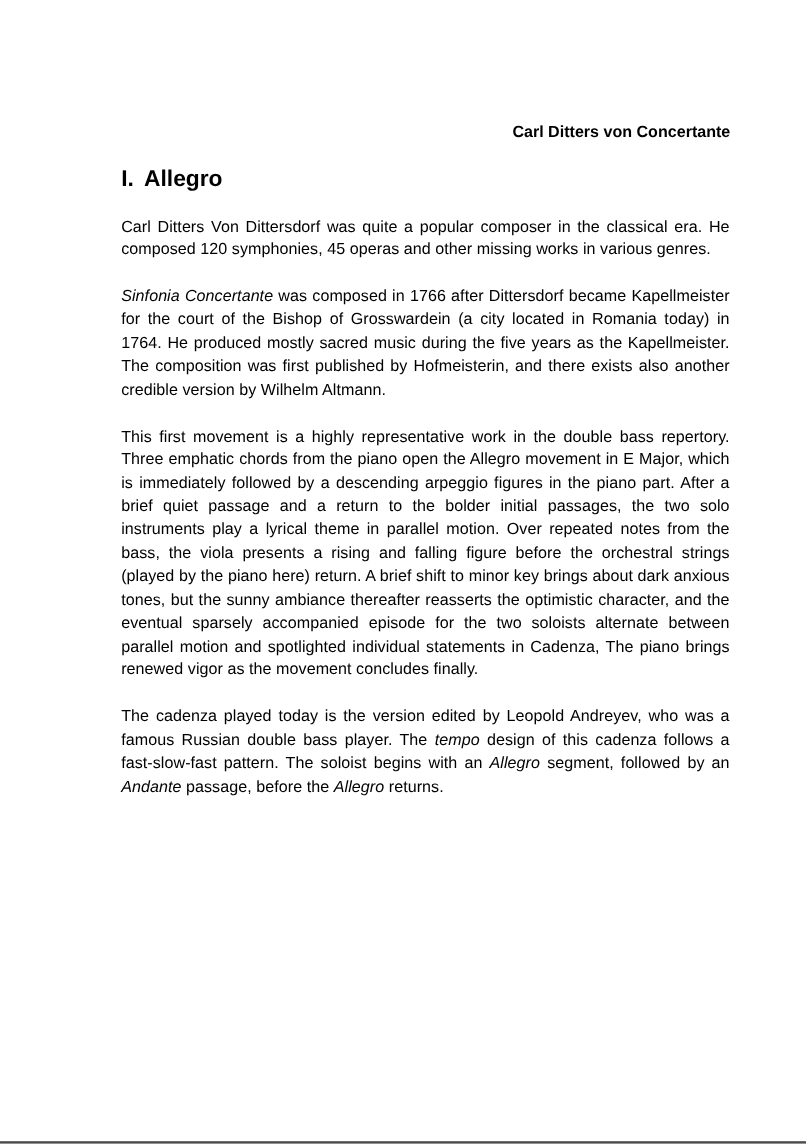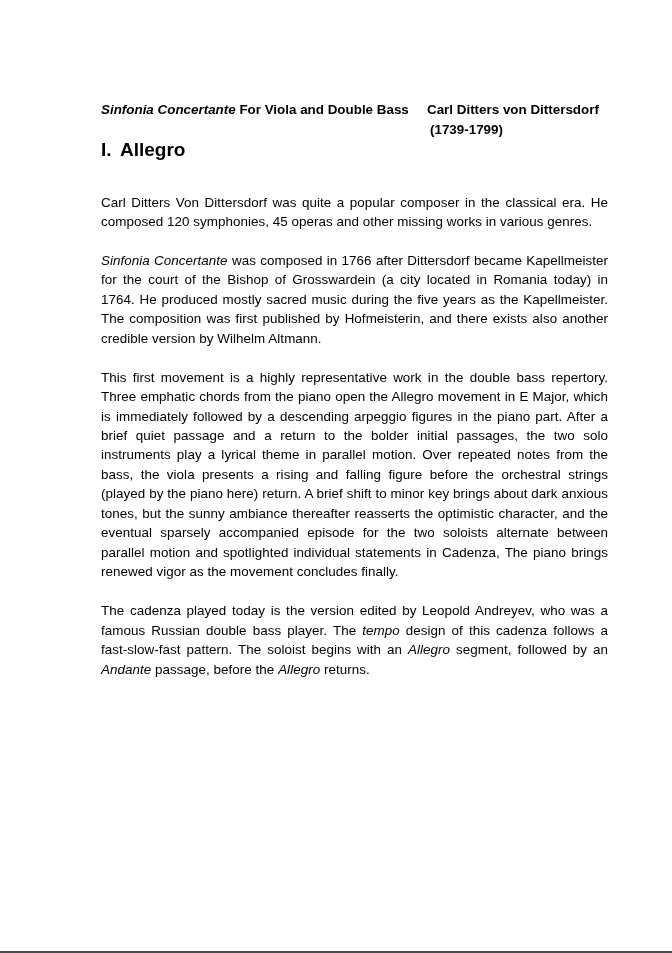--- a/index.html
+++ b/index.html
@@ -53,44 +53,40 @@
       white-space: nowrap;
     }
     .movement .num { display: inline-block; width: 19px; }
     .para {
       font-size: 13.4px;
       line-height: 19.45px;
       text-align: justify;
       margin: 0;
       letter-spacing: 0.05px;
     }
-    .p1 { margin-top: 33px; }
+    .p1 { margin-top: 19px; }
     .gap { margin-top: 19.5px; }
     em { font-style: italic; }
     .bottom-rule {
       position: absolute;
       left: 0;
       top: 951px;
       width: 672px;
       height: 2px;
       background: #4a4a4a;
     }
   </style>
 </head>
 <body>
 
 <div class="page">
 
   <div class="title-row">
-    <div class="title-left">
-      <span class="it">Sinfonia Concertante</span><span> For Viola and Double Bass</span>
-    </div>
     <div class="title-right">
-      <span>Carl Ditters von Dittersdorf</span>
-      <span class="dates">(1739-1799)</span>
+      <span>Carl Ditters von Concertante</span>
     </div>
   </div>
 
   <div class="movement">
     <span class="num">I.</span><span>Allegro</span>
   </div>
 
   <p class="para p1">Carl Ditters Von Dittersdorf was quite a popular composer in the classical era. He composed 120 symphonies, 45 operas and other missing works in various genres.</p>
 
   <p class="para gap"><em>Sinfonia Concertante</em><span> was composed in 1766 after Dittersdorf became Kapellmeister for the court of the Bishop of Grosswardein (a city located in Romania today) in 1764. He produced mostly sacred music during the five years as the Kapellmeister. The composition was first published by Hofmeisterin, and there exists also another credible version by Wilhelm Altmann.</span></p>

